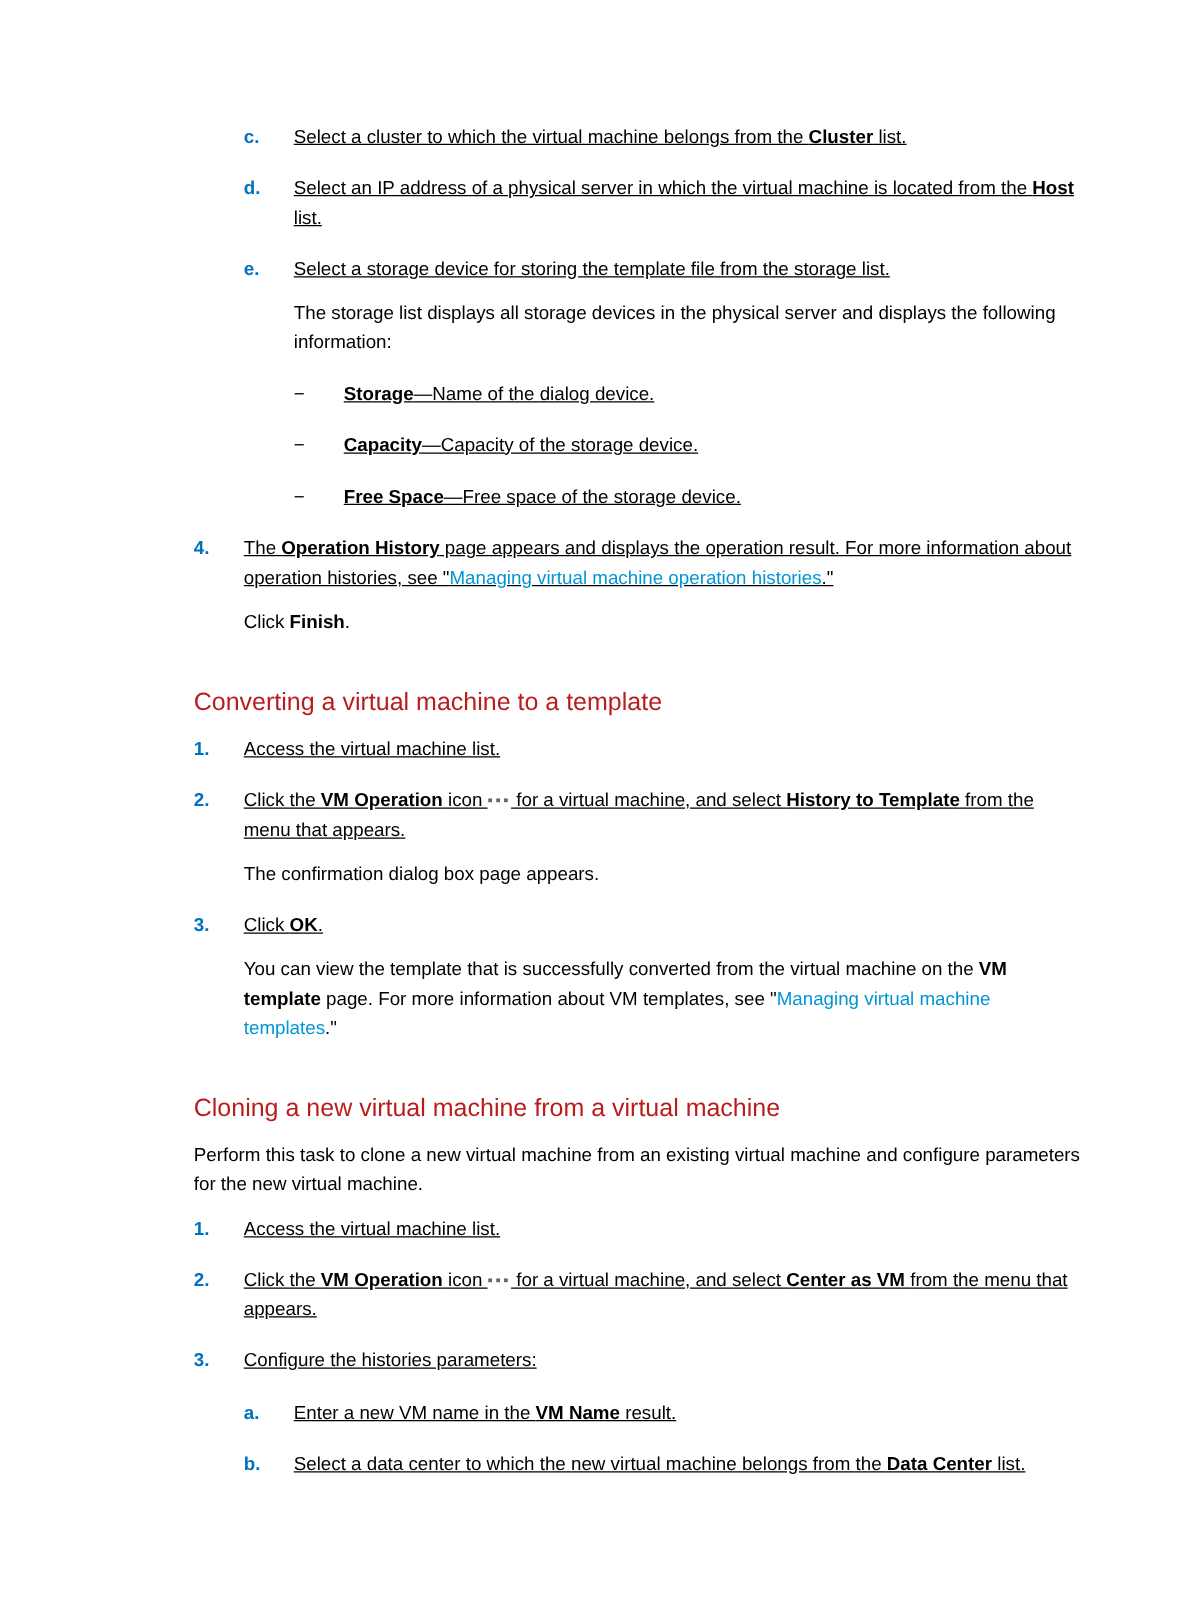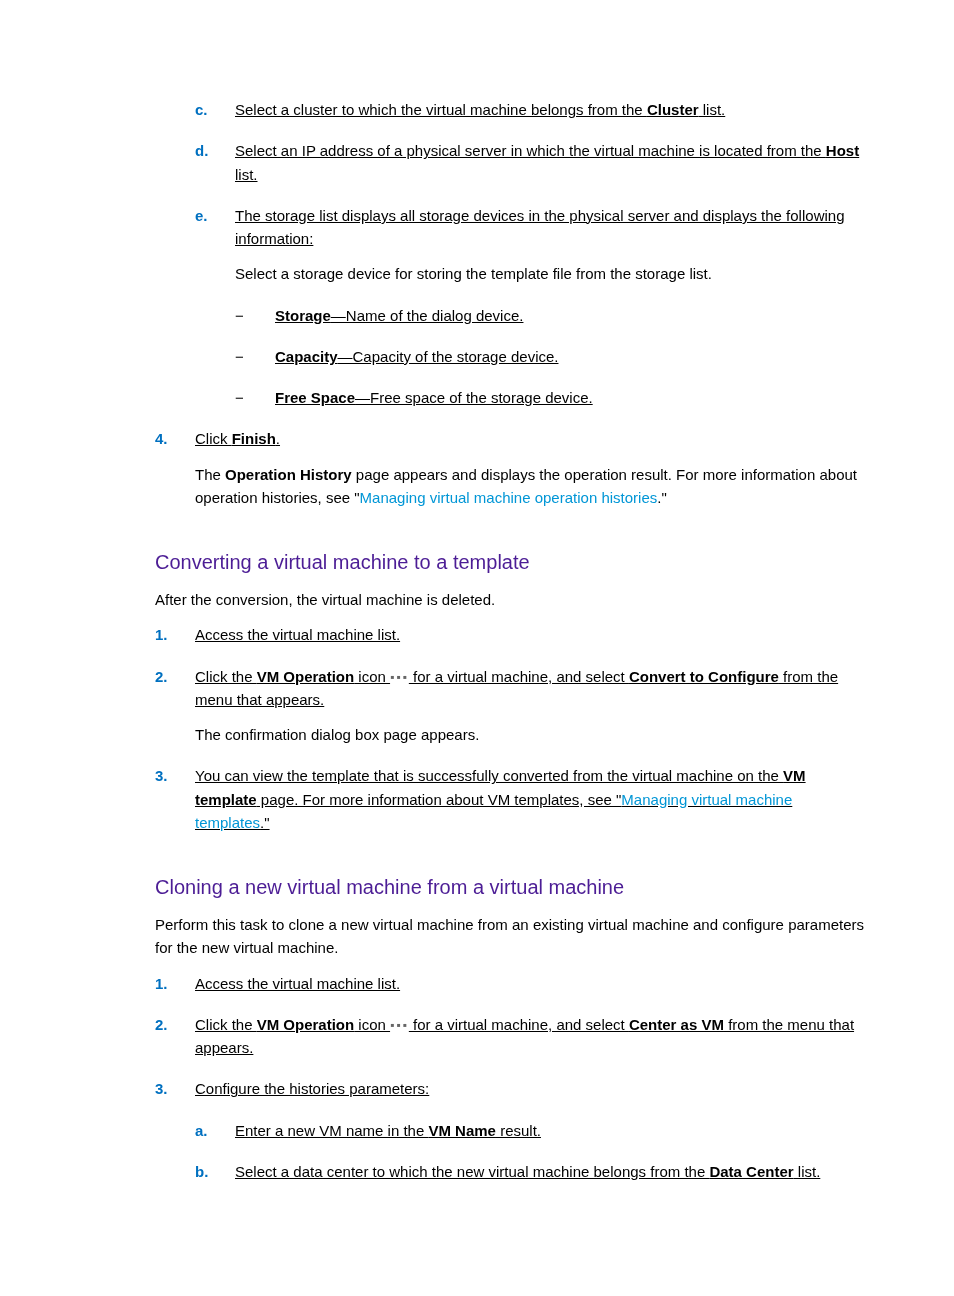--- a/index.html
+++ b/index.html
@@ -12,21 +12,21 @@
     padding: 0;
   }
   .page {
     width: 954px;
     min-height: 1296px;
     padding: 98px 90px 60px 155px;
     box-sizing: border-box;
     position: relative;
   }
   .h2 {
-    color: #4c1d95;
+    color: #b91c1c;
     font-size: 20px;
     font-weight: 400;
     margin: 26px 0 10px 0;
   }
   p { margin: 6px 0 12px 0; }
   .list-item {
     display: flex;
     margin-bottom: 6px;
   }
   .marker {
@@ -67,22 +67,22 @@
   <div class="list-item alpha indent-1">
     <div class="marker">d.</div>
     <div class="li-body">
       <p><span>Select an IP address of a physical server in which the virtual machine is located from the </span><b>Host</b><span> list.</span></p>
     </div>
   </div>
 
   <div class="list-item alpha indent-1">
     <div class="marker">e.</div>
     <div class="li-body">
+      <p>Select a storage device for storing the template file from the storage list.</p>
       <p>The storage list displays all storage devices in the physical server and displays the following information:</p>
-      <p>Select a storage device for storing the template file from the storage list.</p>
     </div>
   </div>
   <div class="list-item dash indent-2">
     <div class="marker">−</div>
     <div class="li-body">
         <p><b>Storage</b><span>—Name of the dialog device.</span></p>
       </div>
   </div>
   <div class="list-item dash indent-2">
     <div class="marker">−</div>
@@ -93,46 +93,46 @@
   <div class="list-item dash indent-2">
     <div class="marker">−</div>
     <div class="li-body">
         <p><b>Free Space</b><span>—Free space of the storage device.</span></p>
       </div>
   </div>
 
   <div class="list-item num">
     <div class="marker">4.</div>
     <div class="li-body">
+      <p><span>The </span><b>Operation History</b><span> page appears and displays the operation result. For more information about operation histories, see "</span><span class="link">Managing virtual machine operation histories</span><span>."</span></p>
       <p><span>Click </span><b>Finish</b><span>.</span></p>
-      <p><span>The </span><b>Operation History</b><span> page appears and displays the operation result. For more information about operation histories, see "</span><span class="link">Managing virtual machine operation histories</span><span>."</span></p>
     </div>
   </div>
 
   <div class="h2">Converting a virtual machine to a template</div>
-  <p>After the conversion, the virtual machine is deleted.</p>
 
   <div class="list-item num">
     <div class="marker">1.</div>
     <div class="li-body">
         <p>Access the virtual machine list.</p>
       </div>
   </div>
 
   <div class="list-item num">
     <div class="marker">2.</div>
     <div class="li-body">
-      <p><span>Click the </span><b>VM Operation</b><span> icon </span><span class="icon-dots">▪▪▪</span><span> for a virtual machine, and select </span><b>Convert to Configure</b><span> from the menu that appears.</span></p>
+      <p><span>Click the </span><b>VM Operation</b><span> icon </span><span class="icon-dots">▪▪▪</span><span> for a virtual machine, and select </span><b>History to Template</b><span> from the menu that appears.</span></p>
       <p>The confirmation dialog box page appears.</p>
     </div>
   </div>
 
   <div class="list-item num">
     <div class="marker">3.</div>
     <div class="li-body">
+      <p><span>Click </span><b>OK</b><span>.</span></p>
       <p><span>You can view the template that is successfully converted from the virtual machine on the </span><b>VM template</b><span> page. For more information about VM templates, see "</span><span class="link">Managing virtual machine templates</span><span>."</span></p>
     </div>
   </div>
 
   <div class="h2">Cloning a new virtual machine from a virtual machine</div>
   <p class="justify">Perform this task to clone a new virtual machine from an existing virtual machine and configure parameters for the new virtual machine.</p>
 
   <div class="list-item num">
     <div class="marker">1.</div>
     <div class="li-body">

